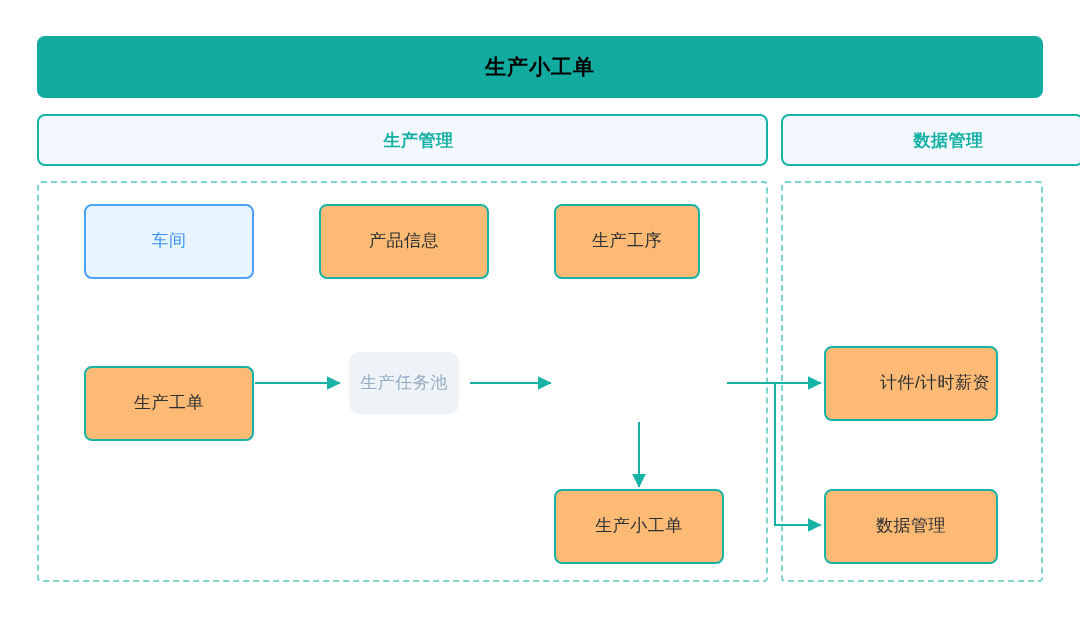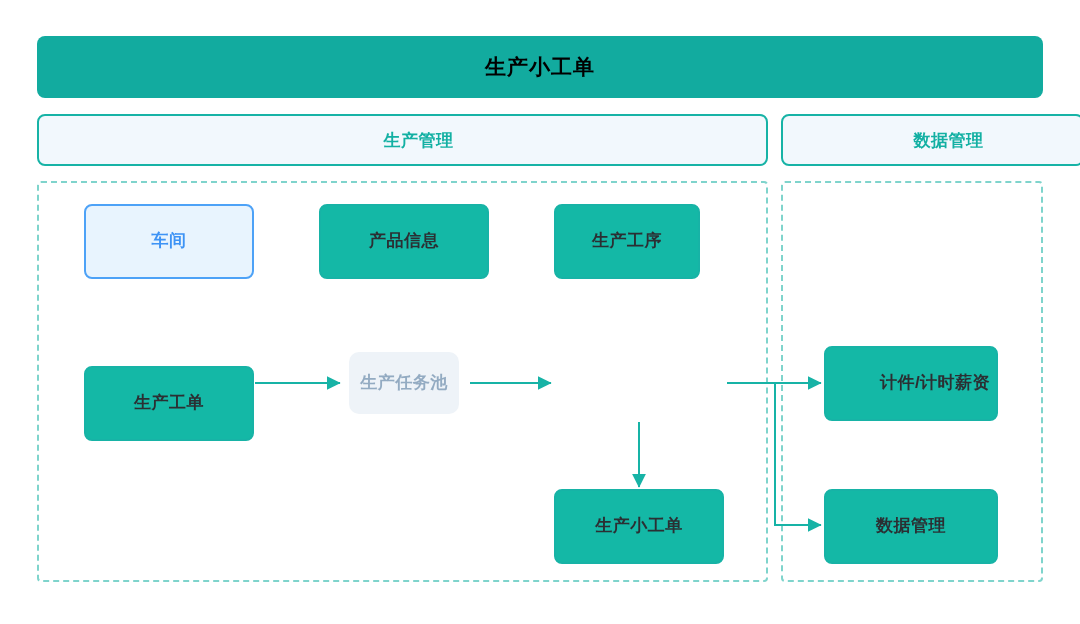--- a/index.html
+++ b/index.html
@@ -78,46 +78,46 @@
     position: absolute;
     box-sizing: border-box;
     display: flex;
     align-items: center;
     justify-content: center;
     border-radius: 8px;
     text-align: center;
   }
   .node-label {
     font-size: 17px;
-    font-weight: bold;
+    font-weight: normal;
     letter-spacing: 0.5px;
     line-height: 1.2;
   }
 
   
   .node.outlined {
-    background: #14b8a6;
+    background: #fdba74;
     border: 2px solid #17b3a6;
   }
   .node.outlined .node-label { color: #2b2f33; }
 
   
   .node.active {
     background: #e8f4fe;
     border: 2px solid #4da2f7;
   }
   .node.active .node-label { color: #3d93f5; }
 
   
   .node.muted {
     background: #eef3f8;
     border: none;
     border-radius: 10px;
   }
-  .node.muted .node-label { color: #93abc2; font-weight: bold; }
+  .node.muted .node-label { color: #93abc2; font-weight: normal; }
 
   
   #connectors {
     position: absolute;
     left: 0;
     top: 0;
     width: 1080px;
     height: 624px;
     pointer-events: none;
   }

